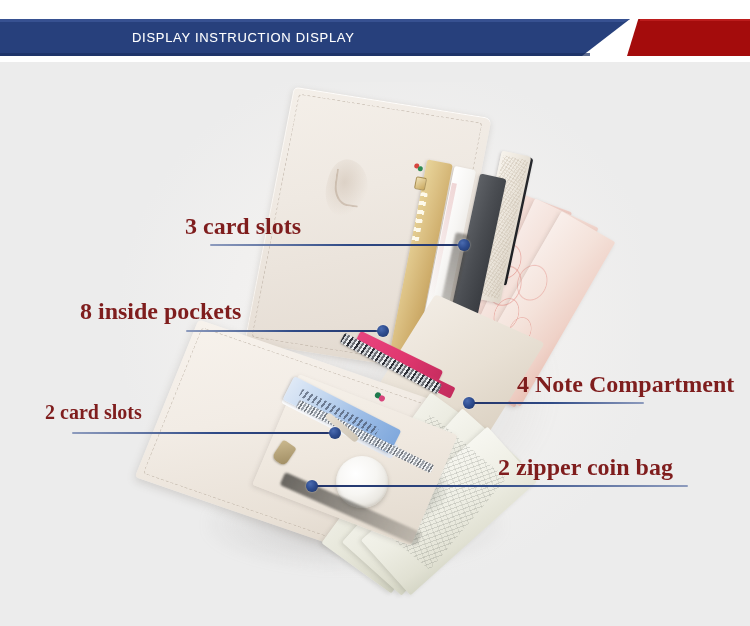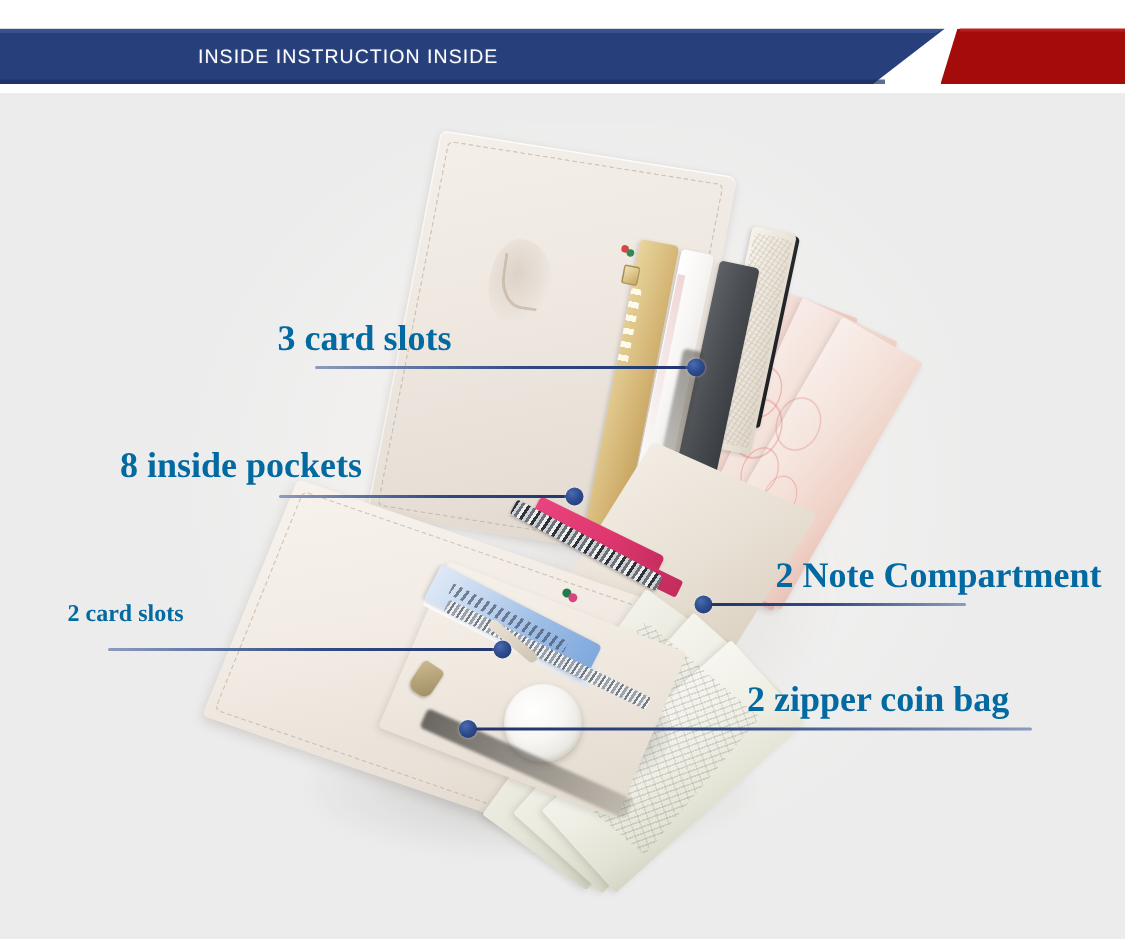--- a/index.html
+++ b/index.html
@@ -539,21 +539,21 @@
   }
 
   
   .callout {
     position: absolute;
   }
   .callout-label {
     position: absolute;
     font-family: "Liberation Serif", "DejaVu Serif", serif;
     font-weight: bold;
-    color: #0369a1;
+    color: #7f1d1d;
     white-space: nowrap;
     line-height: 1;
   }
   .callout-line {
     position: absolute;
     height: 2px;
     background: linear-gradient(to right, #8d9bbd 0%, #2f4a86 55%, #23356b 100%);
     border-radius: 1px;
   }
   .callout-line.rtl {
@@ -572,21 +572,21 @@
 <body>
 
 <div id="page">
 
   <div id="header-banner">
     <div class="banner-blue"></div>
     <div class="banner-blue-hi"></div>
     <div class="banner-blue-lo"></div>
     <div class="banner-red"></div>
     <div class="banner-red-hi"></div>
-    <div id="banner-title">INSIDE INSTRUCTION INSIDE</div>
+    <div id="banner-title">DISPLAY INSTRUCTION DISPLAY</div>
   </div>
 
   <div id="photo-stage">
     <div class="stage-glow"></div>
 
     <div id="wallet">
 
       <div class="shadow-blob"></div>
       <div class="shadow-blob2"></div>
 
@@ -656,29 +656,29 @@
       <div class="callout-dot" style="left:458px; top:177px;"></div>
     </div>
 
     <div class="callout">
       <div class="callout-label" style="left:80px; top:237px; font-size:24px;">8 inside pockets</div>
       <div class="callout-line" style="left:186px; top:268px; width:196px;"></div>
       <div class="callout-dot" style="left:377px; top:263px;"></div>
     </div>
 
     <div class="callout">
-      <div class="callout-label" style="left:45px; top:340px; font-size:16px;">2 card slots</div>
+      <div class="callout-label" style="left:45px; top:340px; font-size:20px;">2 card slots</div>
       <div class="callout-line" style="left:72px; top:370px; width:262px;"></div>
       <div class="callout-dot" style="left:329px; top:365px;"></div>
     </div>
 
     <div class="callout">
       <div class="callout-dot" style="left:463px; top:335px;"></div>
       <div class="callout-line rtl" style="left:474px; top:340px; width:170px;"></div>
-      <div class="callout-label" style="left:517px; top:310px; font-size:24px;">2 Note Compartment</div>
+      <div class="callout-label" style="left:517px; top:310px; font-size:24px;">4 Note Compartment</div>
     </div>
 
     <div class="callout">
       <div class="callout-dot" style="left:306px; top:418px;"></div>
       <div class="callout-line rtl" style="left:317px; top:423px; width:371px;"></div>
       <div class="callout-label" style="left:498px; top:393px; font-size:24px;">2 zipper coin bag</div>
     </div>
 
   </div>
 </div>

